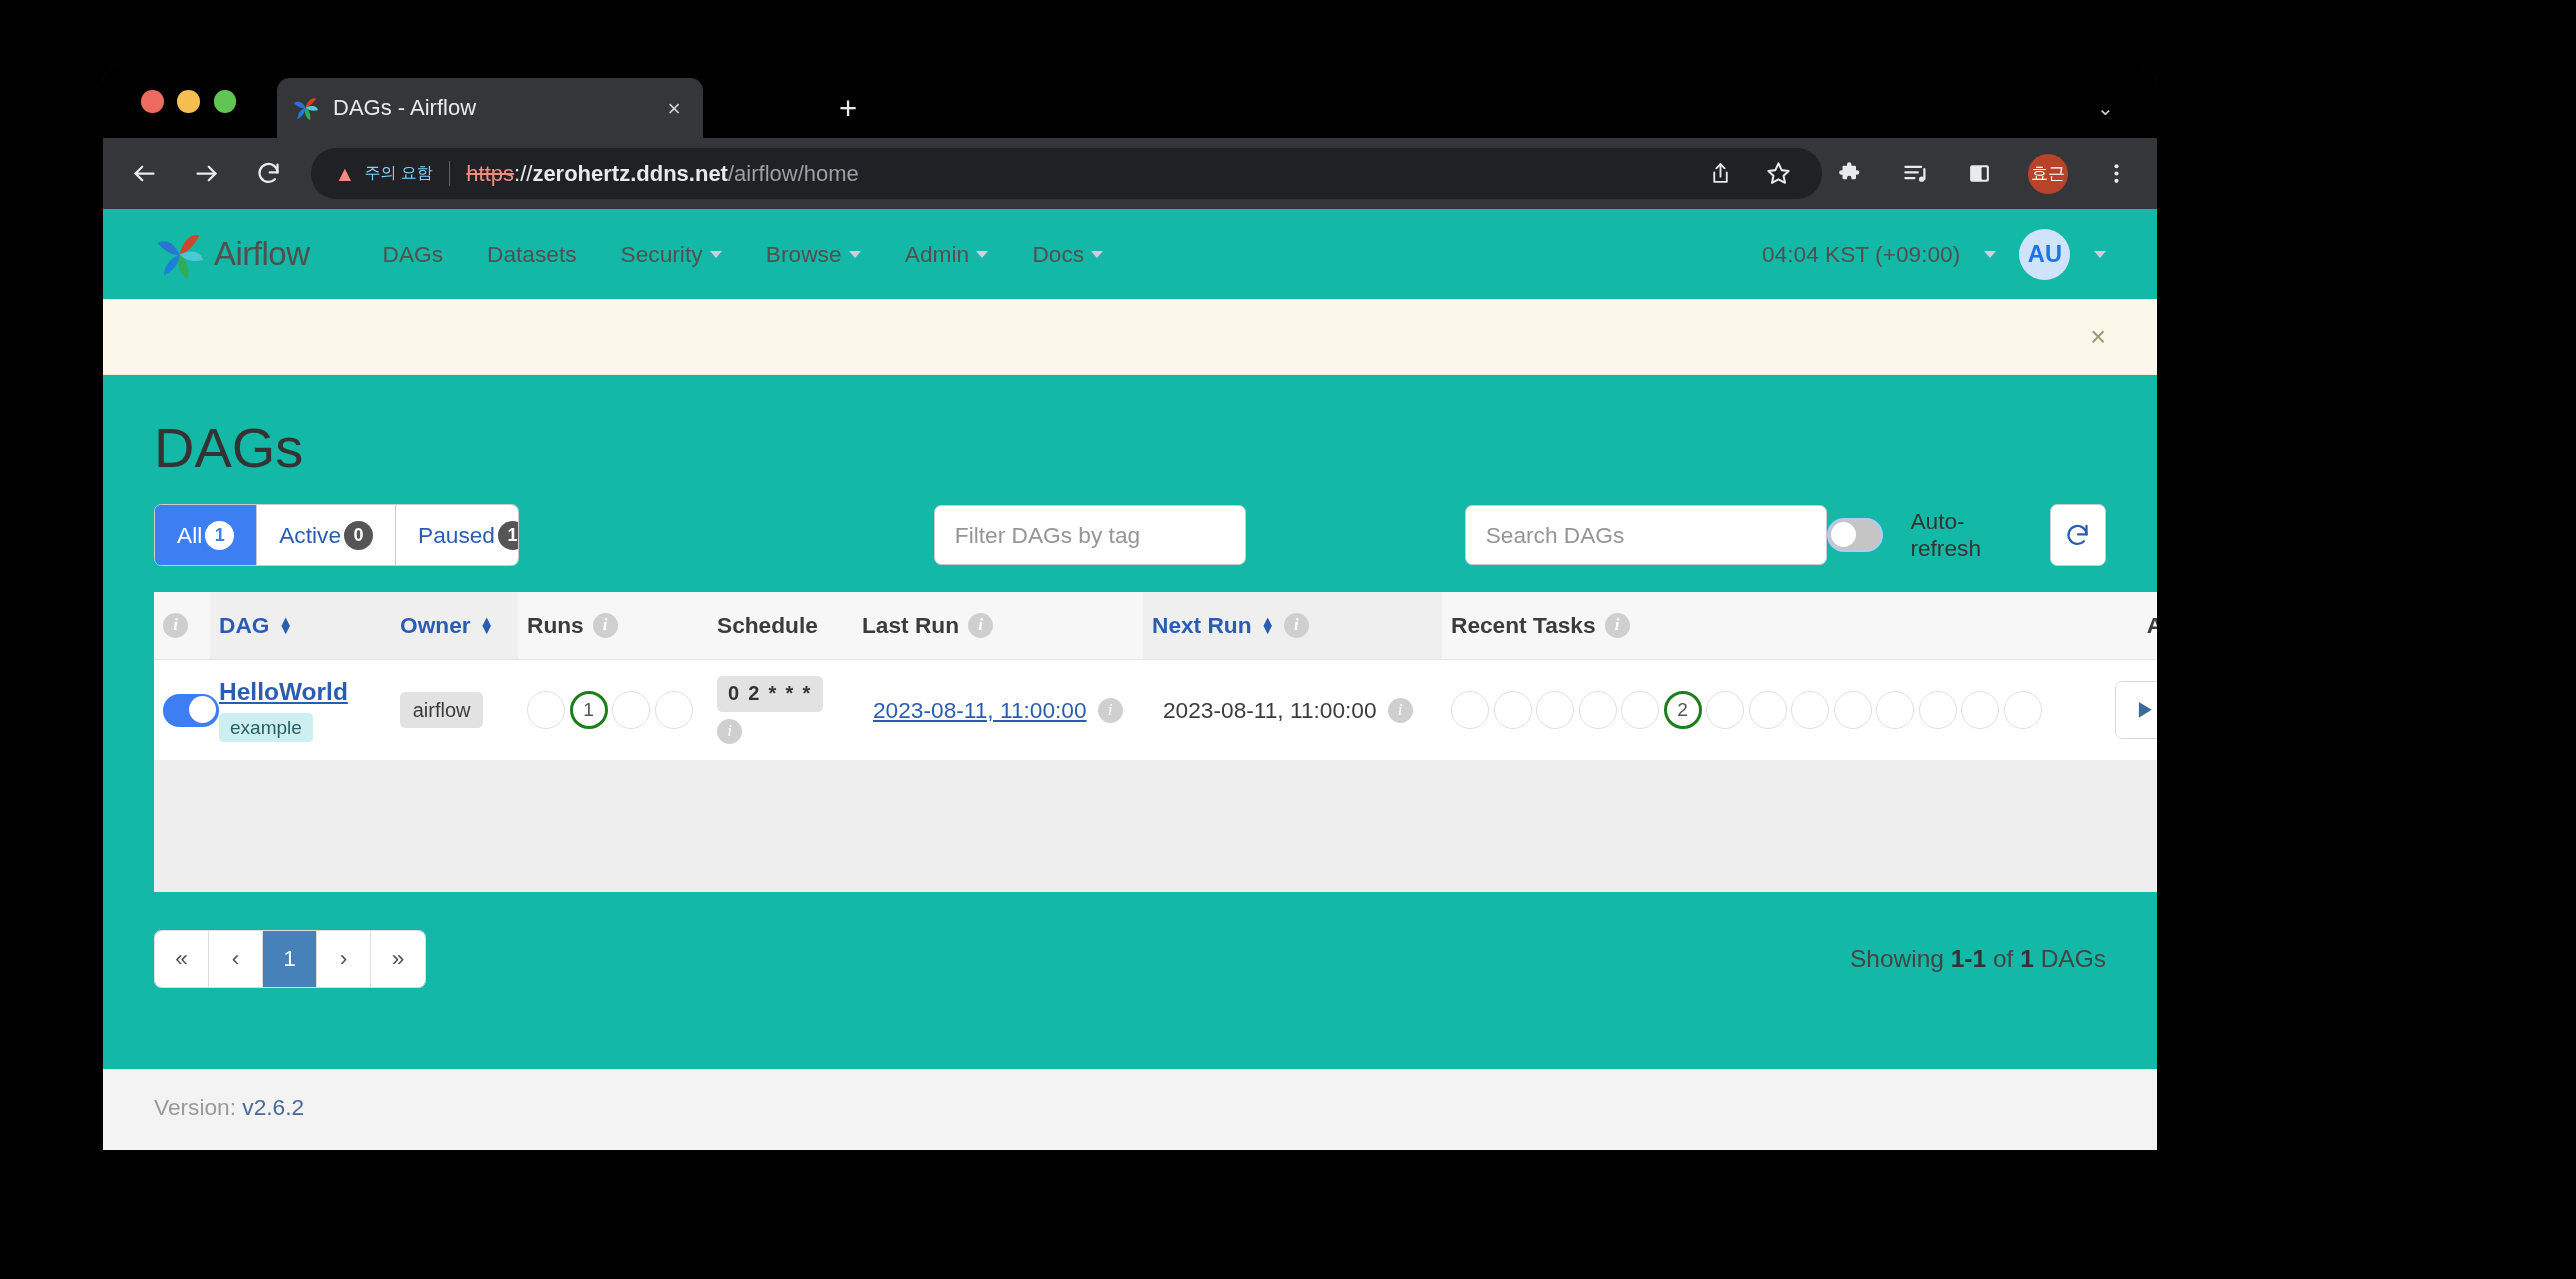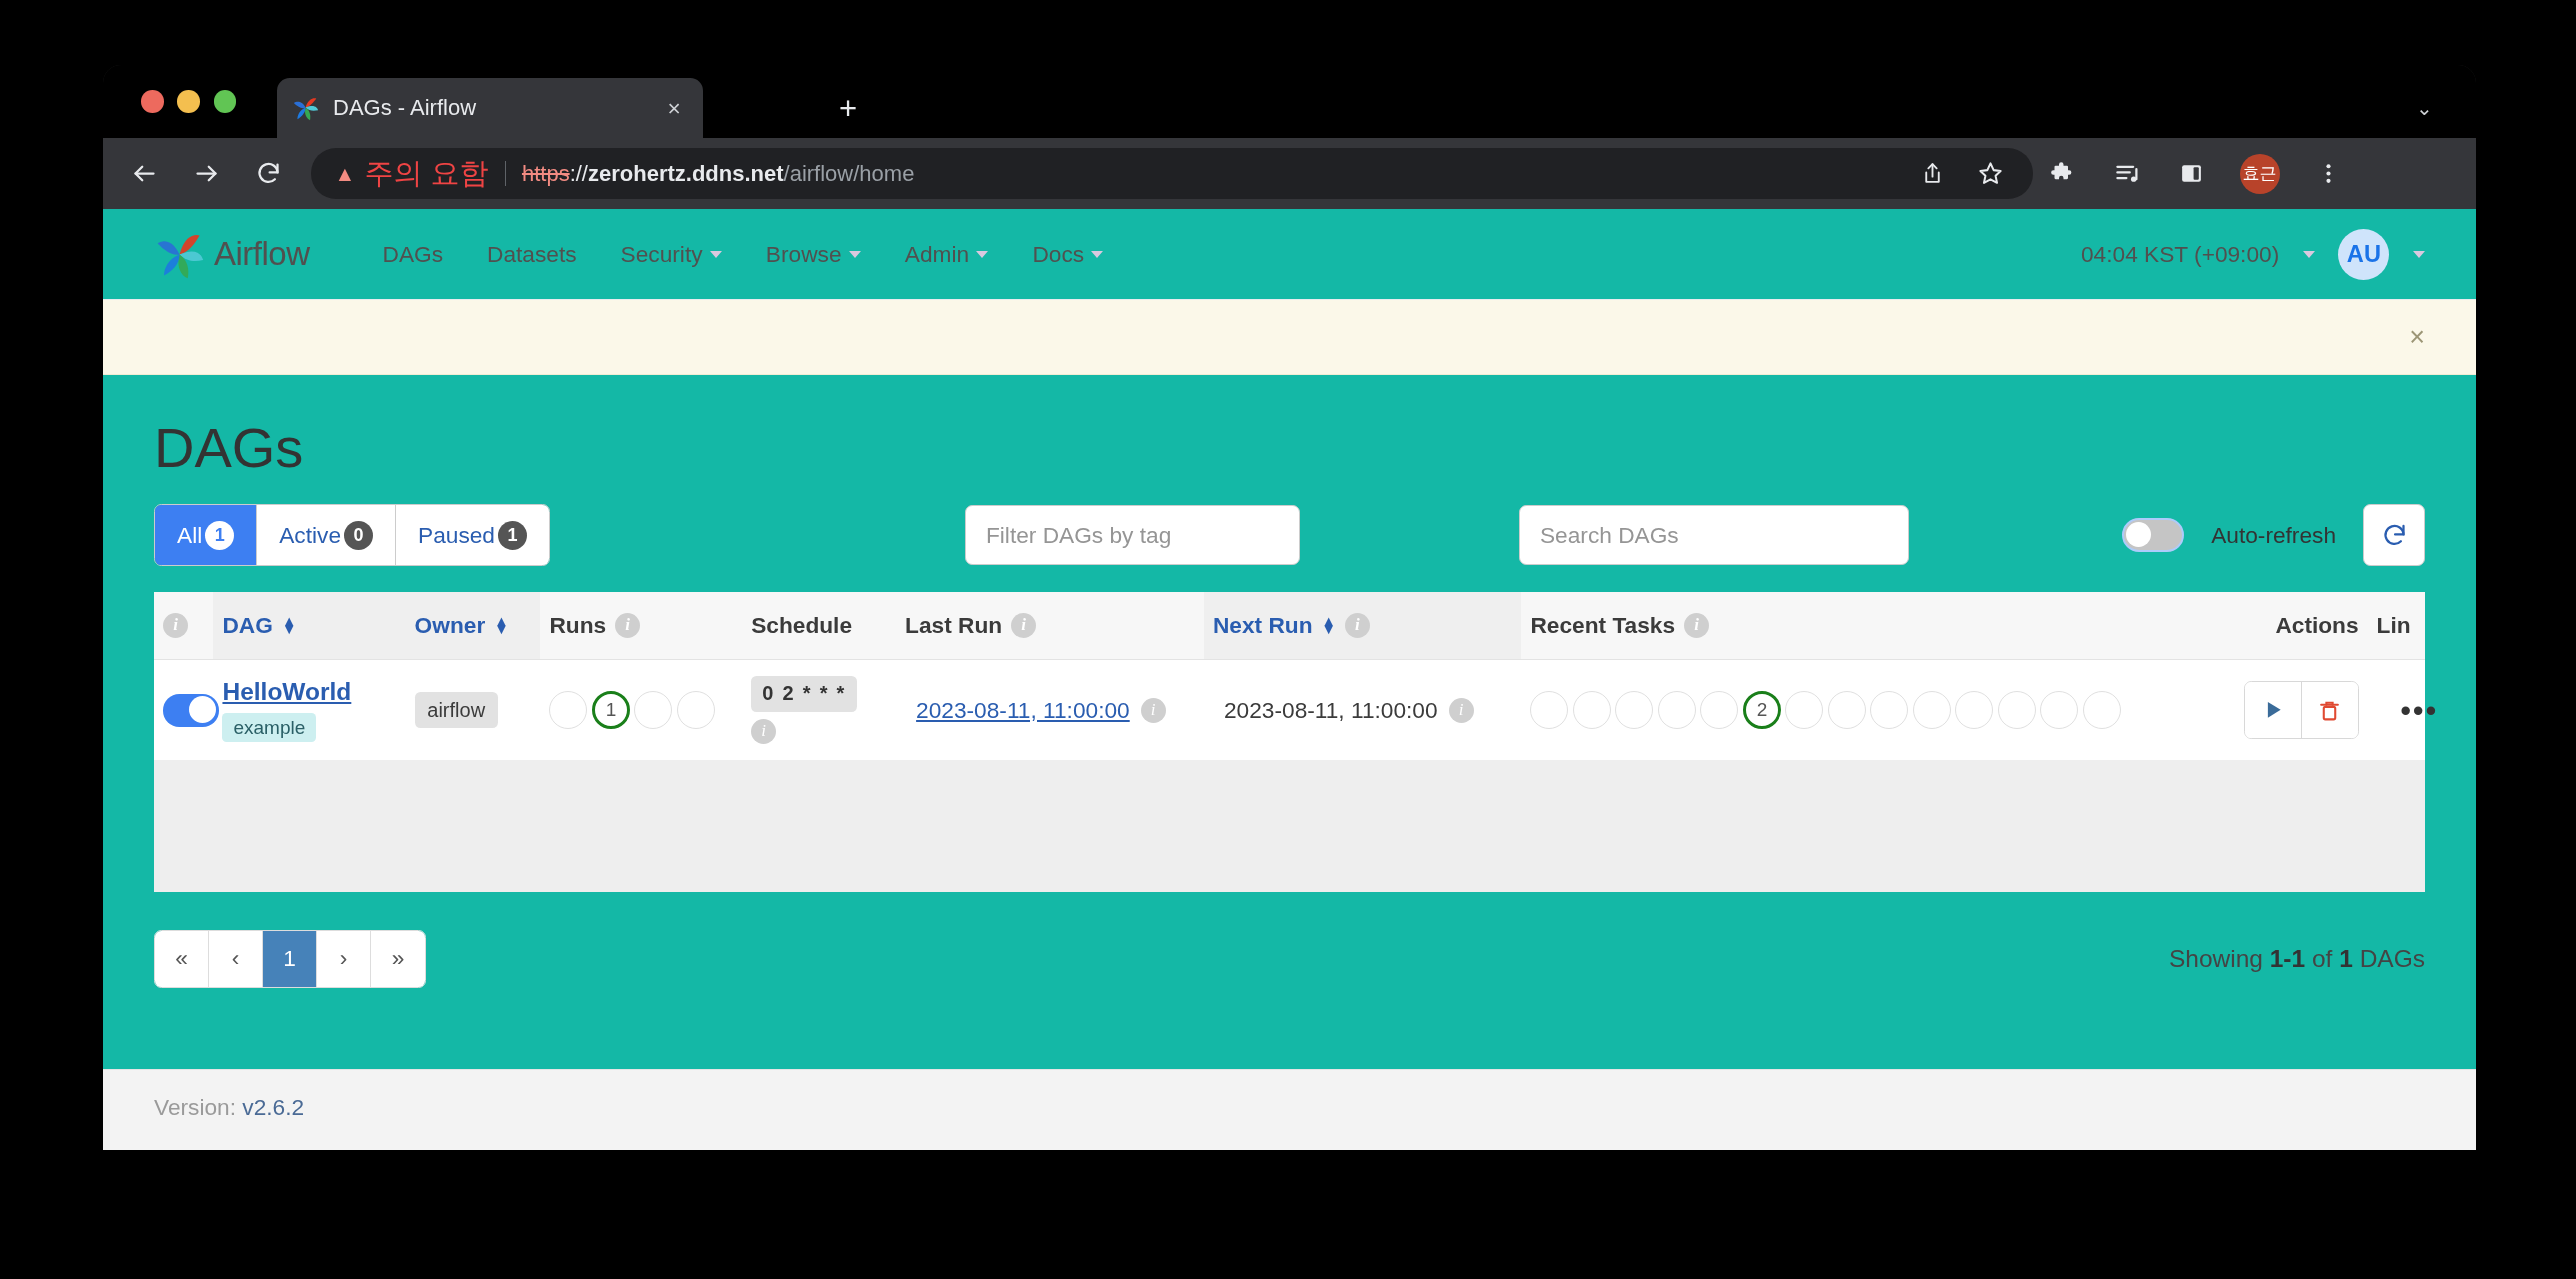--- a/index.html
+++ b/index.html
@@ -7,21 +7,21 @@
     background: #000;
     width: 2576px; height: 1280px;
     overflow: hidden;
     font-family: "Liberation Sans", sans-serif;
   }
   .screen { position: relative; width: 2576px; height: 1280px; background: #000; }
 
   
   .browser {
     position: absolute; left: 103px; top: 65px;
-    width: 2373px; height: 1085px;
+    width: 2054px; height: 1085px;
     background: #1f1f1f;
     border-radius: 18px 18px 0 0;
     overflow: hidden;
   }
 
   
   .tabstrip {
     position: relative; height: 73px; background: #000000;
   }
   .traffic { position: absolute; left: 38px; top: 25px; display: flex; gap: 13.6px; }
@@ -69,21 +69,21 @@
     color: #e8eaed; display: flex; align-items: center; justify-content: center;
   }
   .nav-btn svg { display: block; }
   .omnibox {
     margin-left: 22px; height: 51px; flex: 1 1 auto;
     background: #202124; border-radius: 25px;
     display: flex; align-items: center; padding: 0 23.6px;
     box-sizing: border-box; margin-right: 14.5px; max-width: 1722px;
   }
   .warn-icon { color: #f28b82; font-size: 21px; margin-right: 9px; line-height: 1; }
-  .warn-text { color: #ef4444; font-size: 29px; white-space: nowrap; }
+  .warn-text { color: #7dd3fc; font-size: 16px; white-space: nowrap; }
   .omni-sep { width: 0.9px; height: 25px; background: #5f6368; margin: 0 16.3px; }
   .url { font-size: 22px; white-space: nowrap; color: #9aa0a6; }
   .url .scheme { color: #f28b82; text-decoration: line-through; }
   .url .sep { color: #e8eaed; }
   .url .host { color: #e8eaed; font-weight: bold; }
   .url .path { color: #9aa0a6; }
   .omni-actions { display: flex; align-items: center; gap: 27px; margin-left: auto; padding-right: 3.6px; }
   .tb-icon { width: 31px; height: 31px; color: #e8eaed; display: flex; align-items: center; justify-content: center; }
   .right-icons { display: flex; align-items: center; gap: 33px; padding-right: 25px; }
   .avatar-chip {

